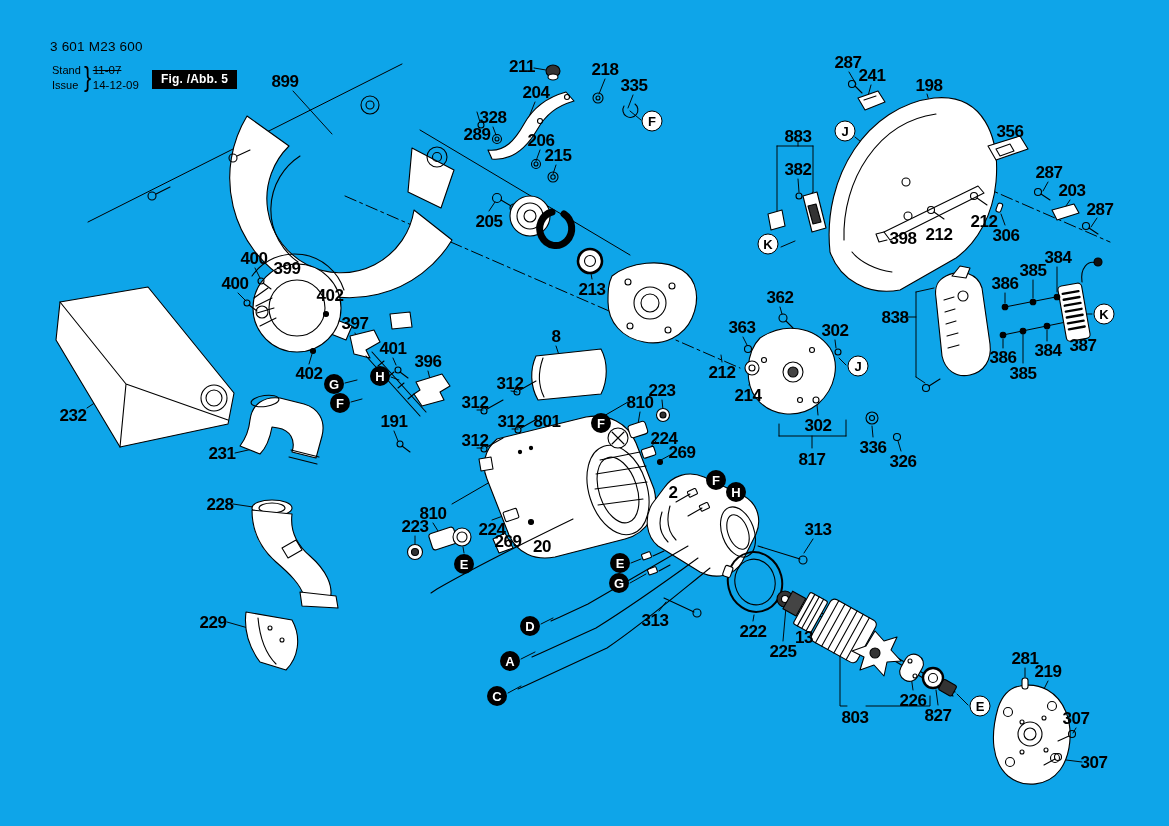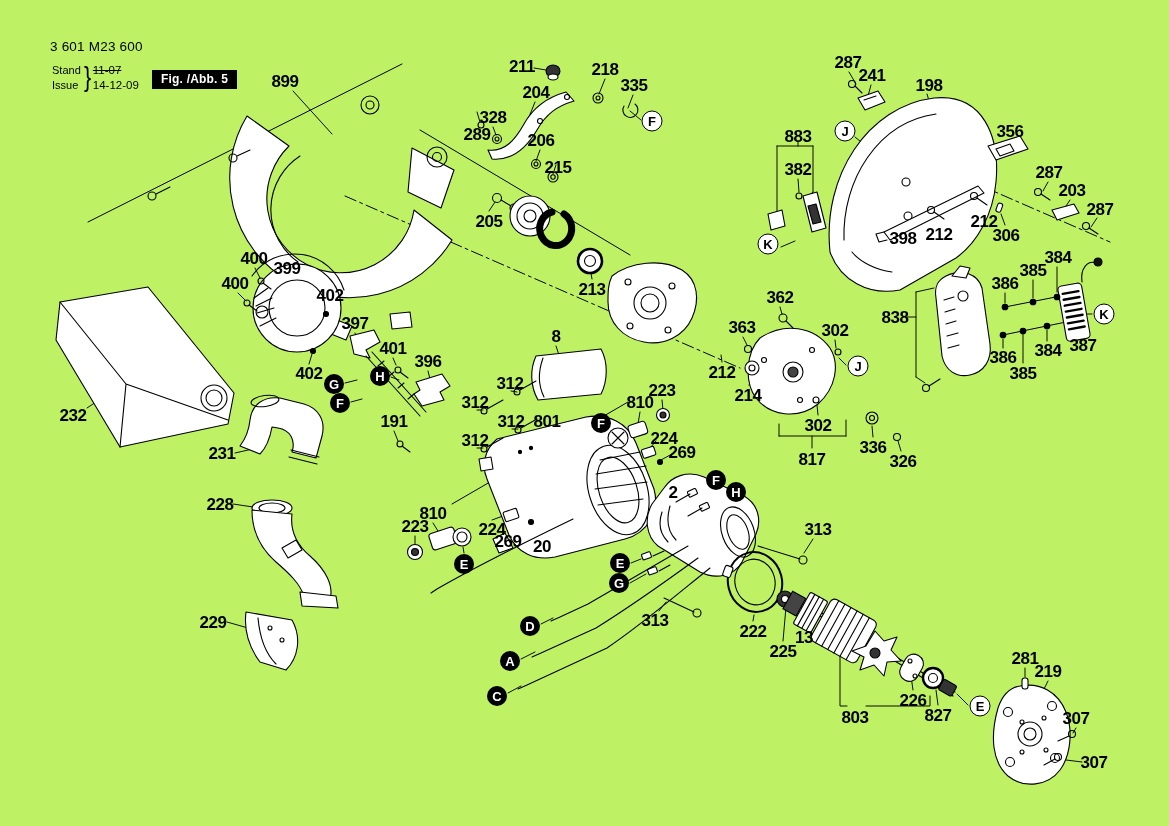--- a/index.html
+++ b/index.html
@@ -1,16 +1,16 @@
 <!DOCTYPE html>
 <html><head>
 <meta charset="utf-8">
 <style>
   html,body{margin:0;padding:0;background:#fff}
-  .stage{position:relative;width:1169px;height:826px;background:#bef264;overflow:hidden;
+  .stage{position:relative;width:1169px;height:826px;background:#0ea5e9;overflow:hidden;
          font-family:"Liberation Sans","DejaVu Sans",sans-serif;color:#000}
   svg.art{position:absolute;left:0;top:0}
   .labels{position:absolute;left:0;top:0;width:100%;height:100%}
   .plabel{position:absolute;transform:translate(-50%,-50%);font-size:17px;font-weight:700;
           letter-spacing:-0.4px;line-height:1;white-space:nowrap}
   .letter-f{position:absolute;transform:translate(-50%,-50%);width:20px;height:20px;border-radius:50%;
             background:#000;color:#fff;font-size:13px;font-weight:700;
             display:flex;align-items:center;justify-content:center}
   .letter-o{position:absolute;transform:translate(-50%,-50%);width:19px;height:19px;border-radius:50%;
             background:#fff;color:#000;border:1.7px solid #000;font-size:13px;font-weight:700;
@@ -384,21 +384,21 @@
 
   <div class="labels">
       <div class="plabel" style="left: 285px; top: 81px;">899</div>
       <div class="plabel" style="left: 522px; top: 66px;">211</div>
       <div class="plabel" style="left: 605px; top: 69px;">218</div>
       <div class="plabel" style="left: 634px; top: 85px;">335</div>
       <div class="plabel" style="left: 536px; top: 92px;">204</div>
       <div class="plabel" style="left: 477px; top: 102px; margin-top: 32px;">289</div>
       <div class="plabel" style="left: 493px; top: 117px;">328</div>
       <div class="plabel" style="left: 541px; top: 140px; text-align: right;">206</div>
-      <div class="plabel" style="left: 558px; top: 167px;">215</div>
+      <div class="plabel" style="left: 558px; top: 155px;">215</div>
       <div class="plabel" style="left: 489px; top: 221px;">205</div>
       <div class="plabel" style="left: 592px; top: 289px;">213</div>
       <div class="plabel" style="left: 556px; top: 336px;">8</div>
       <div class="plabel" style="left: 848px; top: 62px;">287</div>
       <div class="plabel" style="left: 872px; top: 75px;">241</div>
       <div class="plabel" style="left: 929px; top: 85px;">198</div>
       <div class="plabel" style="left: 798px; top: 136px;">883</div>
       <div class="plabel" style="left: 798px; top: 169px;">382</div>
       <div class="plabel" style="left: 1010px; top: 131px;">356</div>
       <div class="plabel" style="left: 1049px; top: 172px;">287</div>

